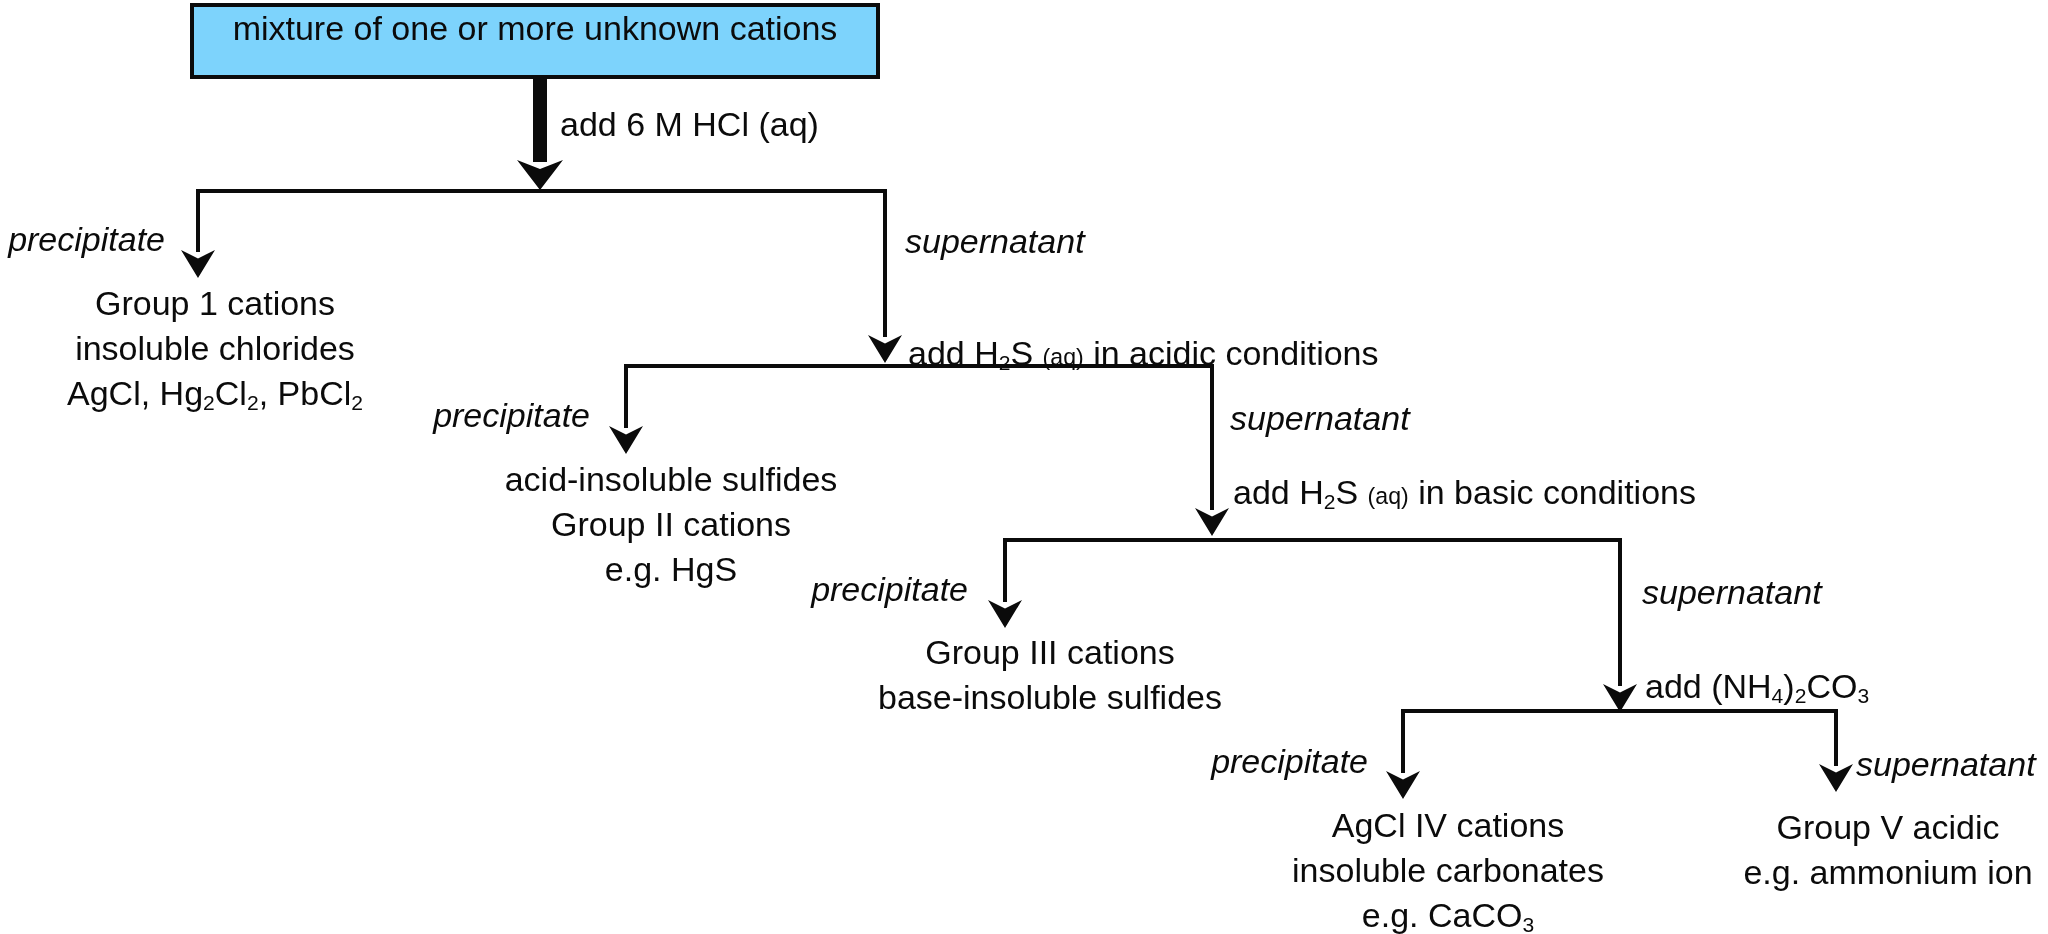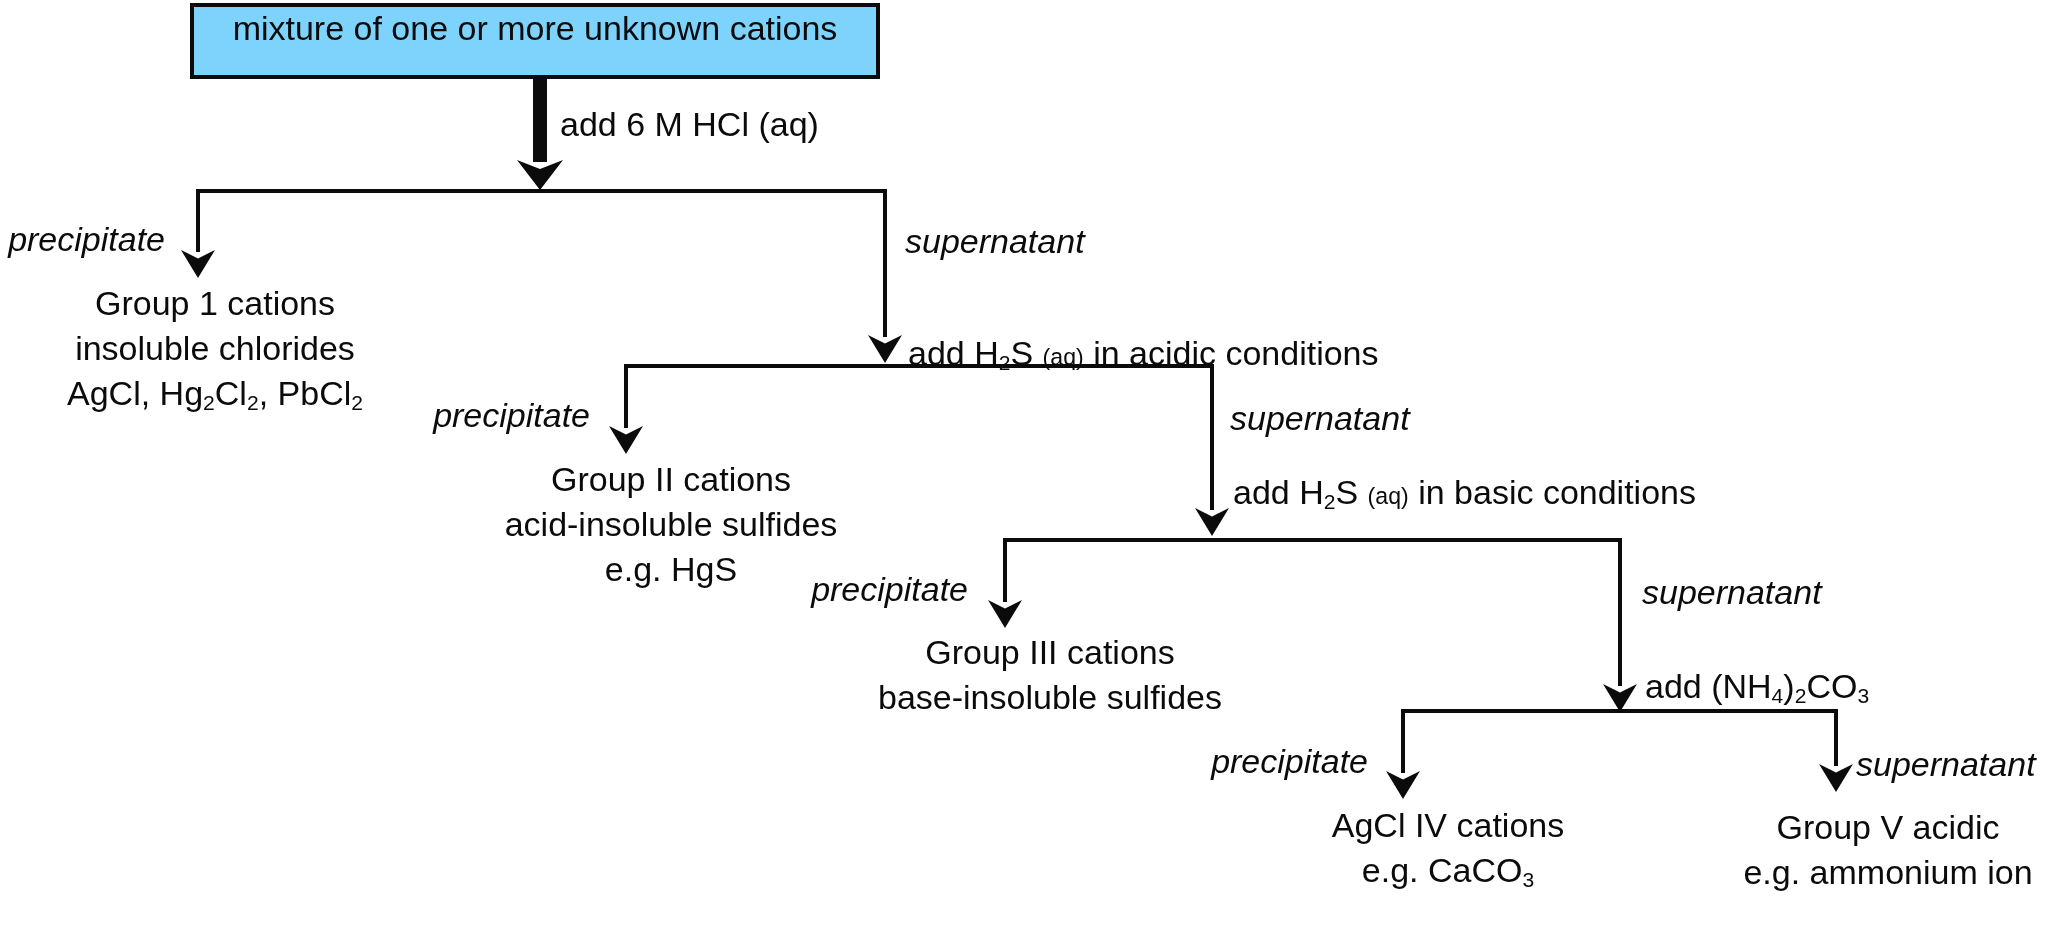--- a/index.html
+++ b/index.html
@@ -67,22 +67,22 @@
   <div class="vline" style="left:624px;top:364px;height:64px;"></div>
   <div class="ah" style="left:609px;top:426px;"></div>
   <div class="vline" style="left:1210px;top:364px;height:146px;"></div>
   <div class="ah" style="left:1195px;top:508px;"></div>
 
   <div class="lab r" style="right:1458px;top:397px;">precipitate</div>
   <div class="lab" style="left:1230px;top:400px;">supernatant</div>
   <div class="reagent" style="left:1233px;top:474px;"><span>add H</span><span class="sub">2</span><span>S </span><span class="small">(aq)</span><span> in basic conditions</span></div>
 
   <div class="outcome" style="left:626px;top:457px;">
+    <div><span>acid-insoluble sulfides</span></div>
     <div><span>Group II cations</span></div>
-    <div><span>acid-insoluble sulfides</span></div>
     <div><span>e.g. HgS</span></div>
   </div>
 
   <div class="hline" style="left:1003px;top:538px;width:619px;"></div>
   <div class="vline" style="left:1003px;top:538px;height:64px;"></div>
   <div class="ah" style="left:988px;top:600px;"></div>
   <div class="vline" style="left:1618px;top:538px;height:148px;"></div>
   <div class="ah" style="left:1603px;top:684px;"></div>
 
   <div class="lab r" style="right:1080px;top:571px;">precipitate</div>
@@ -98,20 +98,21 @@
   <div class="vline" style="left:1401px;top:709px;height:64px;"></div>
   <div class="ah" style="left:1386px;top:771px;"></div>
   <div class="vline" style="left:1834px;top:709px;height:57px;"></div>
   <div class="ah" style="left:1819px;top:764px;"></div>
 
   <div class="lab r" style="right:680px;top:743px;">precipitate</div>
   <div class="lab" style="left:1856px;top:746px;">supernatant</div>
 
   <div class="outcome" style="left:1403px;top:803px;">
     <div><span>AgCl IV cations</span></div>
+    <div><span>insoluble carbonates</span></div>
     <div><span>e.g. CaCO</span><span class="sub">3</span></div>
   </div>
 
   <div class="outcome" style="left:1843px;top:805px;">
     <div><span>Group V acidic</span></div>
     <div><span>e.g. ammonium ion</span></div>
   </div>
 
 </div>
 

